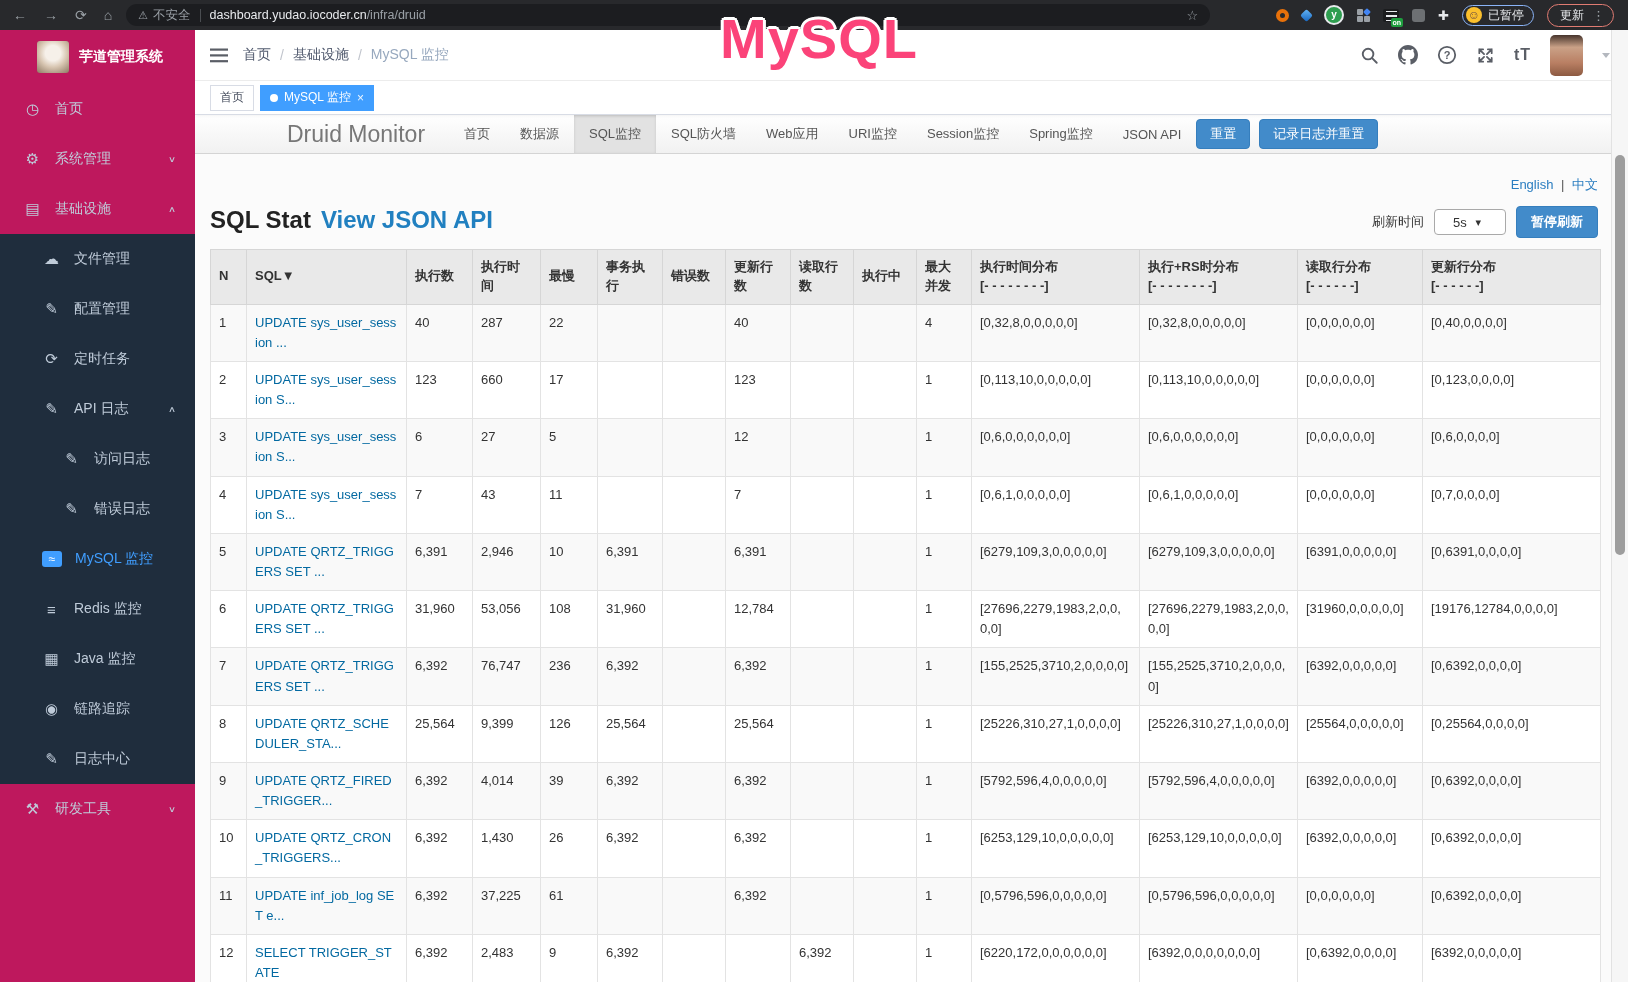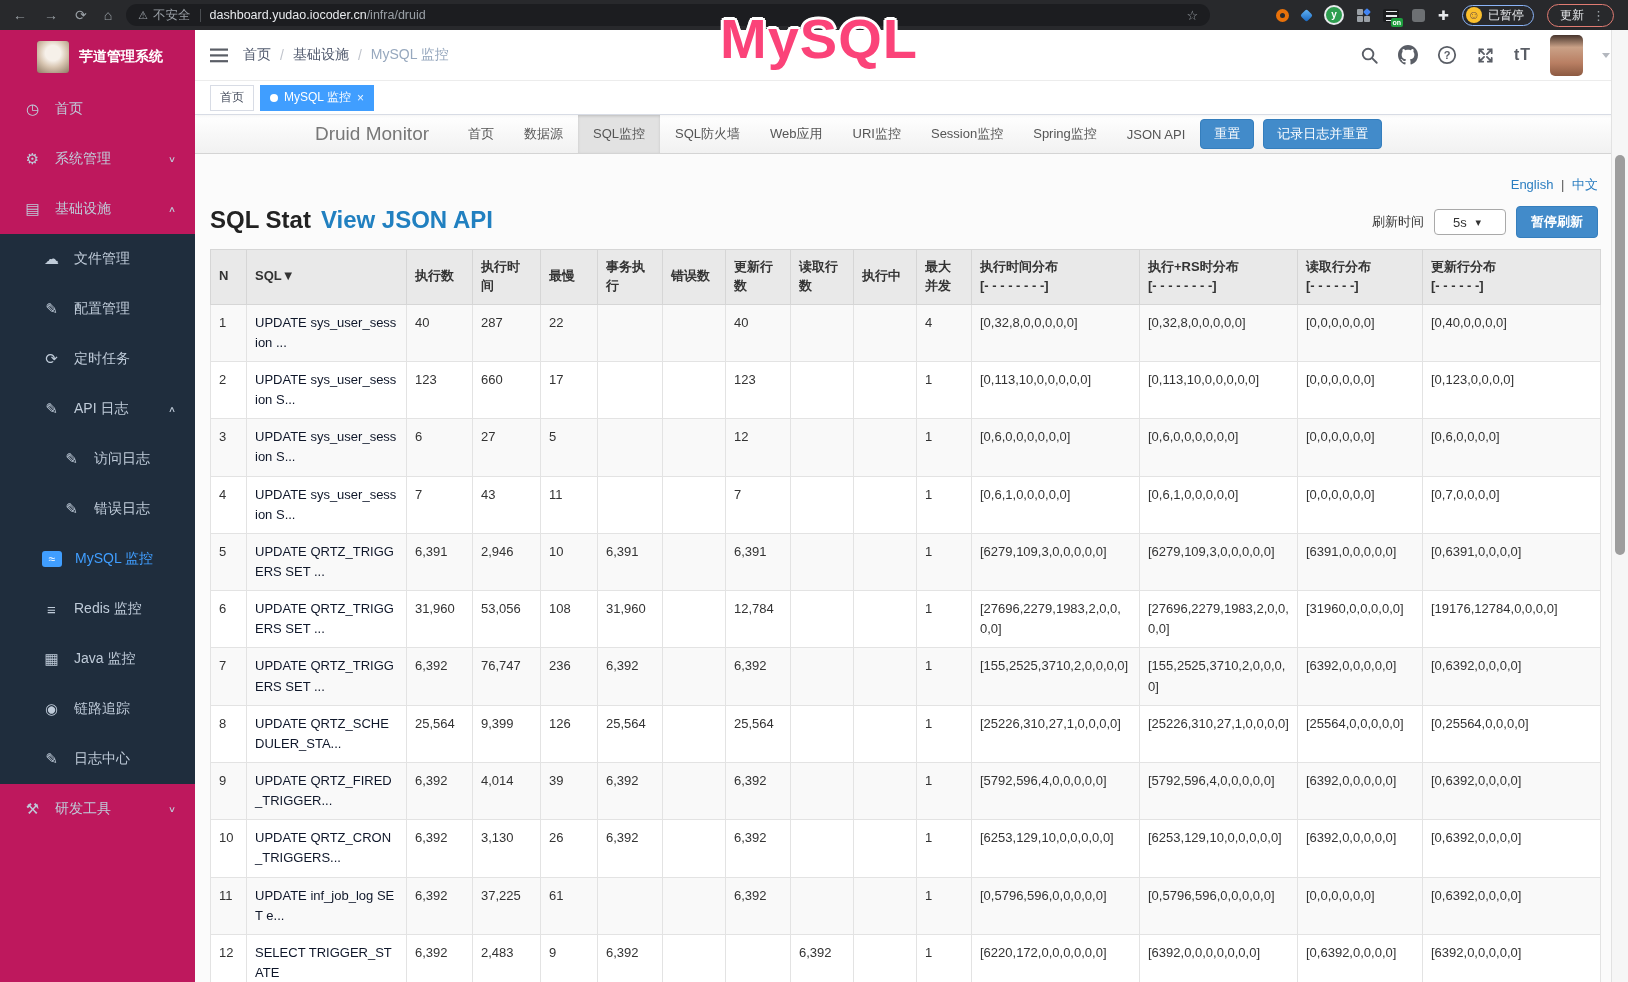--- a/index.html
+++ b/index.html
@@ -78,21 +78,21 @@
   .tagsbar{height:33px;background:#fff;border-bottom:1px solid #d8dce5;display:flex;align-items:center;
            padding:0 15px;gap:6px;box-shadow:0 1px 3px rgba(0,0,0,.05);position:relative;z-index:1;}
   .tag{height:26px;box-sizing:border-box;display:inline-flex;align-items:center;padding:0 9px;
        border:1px solid #d8dce5;background:#fff;color:#495060;font-size:12px;gap:6px;cursor:pointer;}
   .tag.active{background:#409eff;border-color:#409eff;color:#fff;}
   .tag-dot{width:8px;height:8px;border-radius:50%;background:#fff;}
   .tag-close{font-size:12px;opacity:.9;cursor:pointer;}
 
   .druidbar{height:38px;background:linear-gradient(#ffffff,#f1f1f1);border-bottom:1px solid #d4d4d4;
             display:flex;align-items:stretch;font-size:13px;color:#555;}
-  .brand{font-size:19px;color:#777;align-self:center;margin-left:120px;margin-right:24px;white-space:nowrap;}
+  .brand{font-size:23px;color:#777;align-self:center;margin-left:92px;margin-right:24px;white-space:nowrap;}
   .druid-menu{display:flex;align-items:stretch;}
   .dm-item{display:flex;align-items:center;padding:0 15px;cursor:pointer;white-space:nowrap;}
   .dm-item.active{background:#e2e2e2;box-shadow:inset 0 1px 3px rgba(0,0,0,.12);}
   .druid-btns{display:flex;align-items:center;gap:9px;}
   .btn{background:#428bca;border:1px solid #357ebd;color:#fff;font-size:13px;border-radius:4px;
        padding:5px 13px;cursor:pointer;white-space:nowrap;font-family:inherit;}
 
   .content{position:relative;padding-left:15px;}
   .lang{position:absolute;right:30px;top:22px;font-size:13px;}
   .lang a{color:#2a7dc0;text-decoration:none;cursor:pointer;}
@@ -106,21 +106,21 @@
   .sel-caret{font-style:normal;font-size:11px;color:#333;}
   .btn.big{padding:6px 14px;font-weight:bold;}
 
   table.sqltable{margin-top:15px;border-collapse:collapse;table-layout:fixed;width:1390px;background:#fff;font-size:13px;}
   .sqltable th{background:#e9e9e9;font-weight:bold;color:#333;text-align:left;padding:8px 8px;
                border:1px solid #d6d6d6;vertical-align:middle;line-height:1.45;overflow:hidden;}
   .th-sub{display:block;}
   .sqltable td{border:1px solid #e3e3e3;padding:8px 8px;vertical-align:top;color:#333;line-height:1.55;
                height:39px;overflow:hidden;word-break:break-all;}
   .sqltable tr.odd td{background:#f9f9f9;}
-  a.sql-link{color:#0f172a;text-decoration:none;cursor:pointer;}
+  a.sql-link{color:#0369a1;text-decoration:none;cursor:pointer;}
 
   .scrollbar{position:absolute;top:0;right:0;width:16px;bottom:0;background:#f6f6f6;border-left:1px solid #e2e2e2;z-index:3;}
   .thumb{position:absolute;left:3px;width:10px;top:125px;height:400px;background:#9d9d9d;border-radius:6px;cursor:grab;}
 
   .mysql-overlay{position:absolute;left:720px;top:6px;font-size:56px;font-weight:bold;color:#fb4379;z-index:40;
       letter-spacing:1px;pointer-events:none;
       text-shadow:-2px -2px 0 #fff,2px -2px 0 #fff,-2px 2px 0 #fff,2px 2px 0 #fff,0 -3px 0 #fff,0 3px 0 #fff,-3px 0 0 #fff,3px 0 0 #fff;}
 </style>
 </head>
 <body>
@@ -526,21 +526,21 @@
               <td>1</td>
               <td>[5792,596,4,0,0,0,0,0]</td>
               <td>[5792,596,4,0,0,0,0,0]</td>
               <td>[6392,0,0,0,0,0]</td>
               <td>[0,6392,0,0,0,0]</td>
             </tr>
             <tr class="even">
               <td>10</td>
               <td><a class="sql-link">UPDATE QRTZ_CRON_TRIGGERS...</a></td>
               <td>6,392</td>
-              <td>3,130</td>
+              <td>1,430</td>
               <td>26</td>
               <td>6,392</td>
               <td></td>
               <td>6,392</td>
               <td></td>
               <td></td>
               <td>1</td>
               <td>[6253,129,10,0,0,0,0,0]</td>
               <td>[6253,129,10,0,0,0,0,0]</td>
               <td>[6392,0,0,0,0,0]</td>

